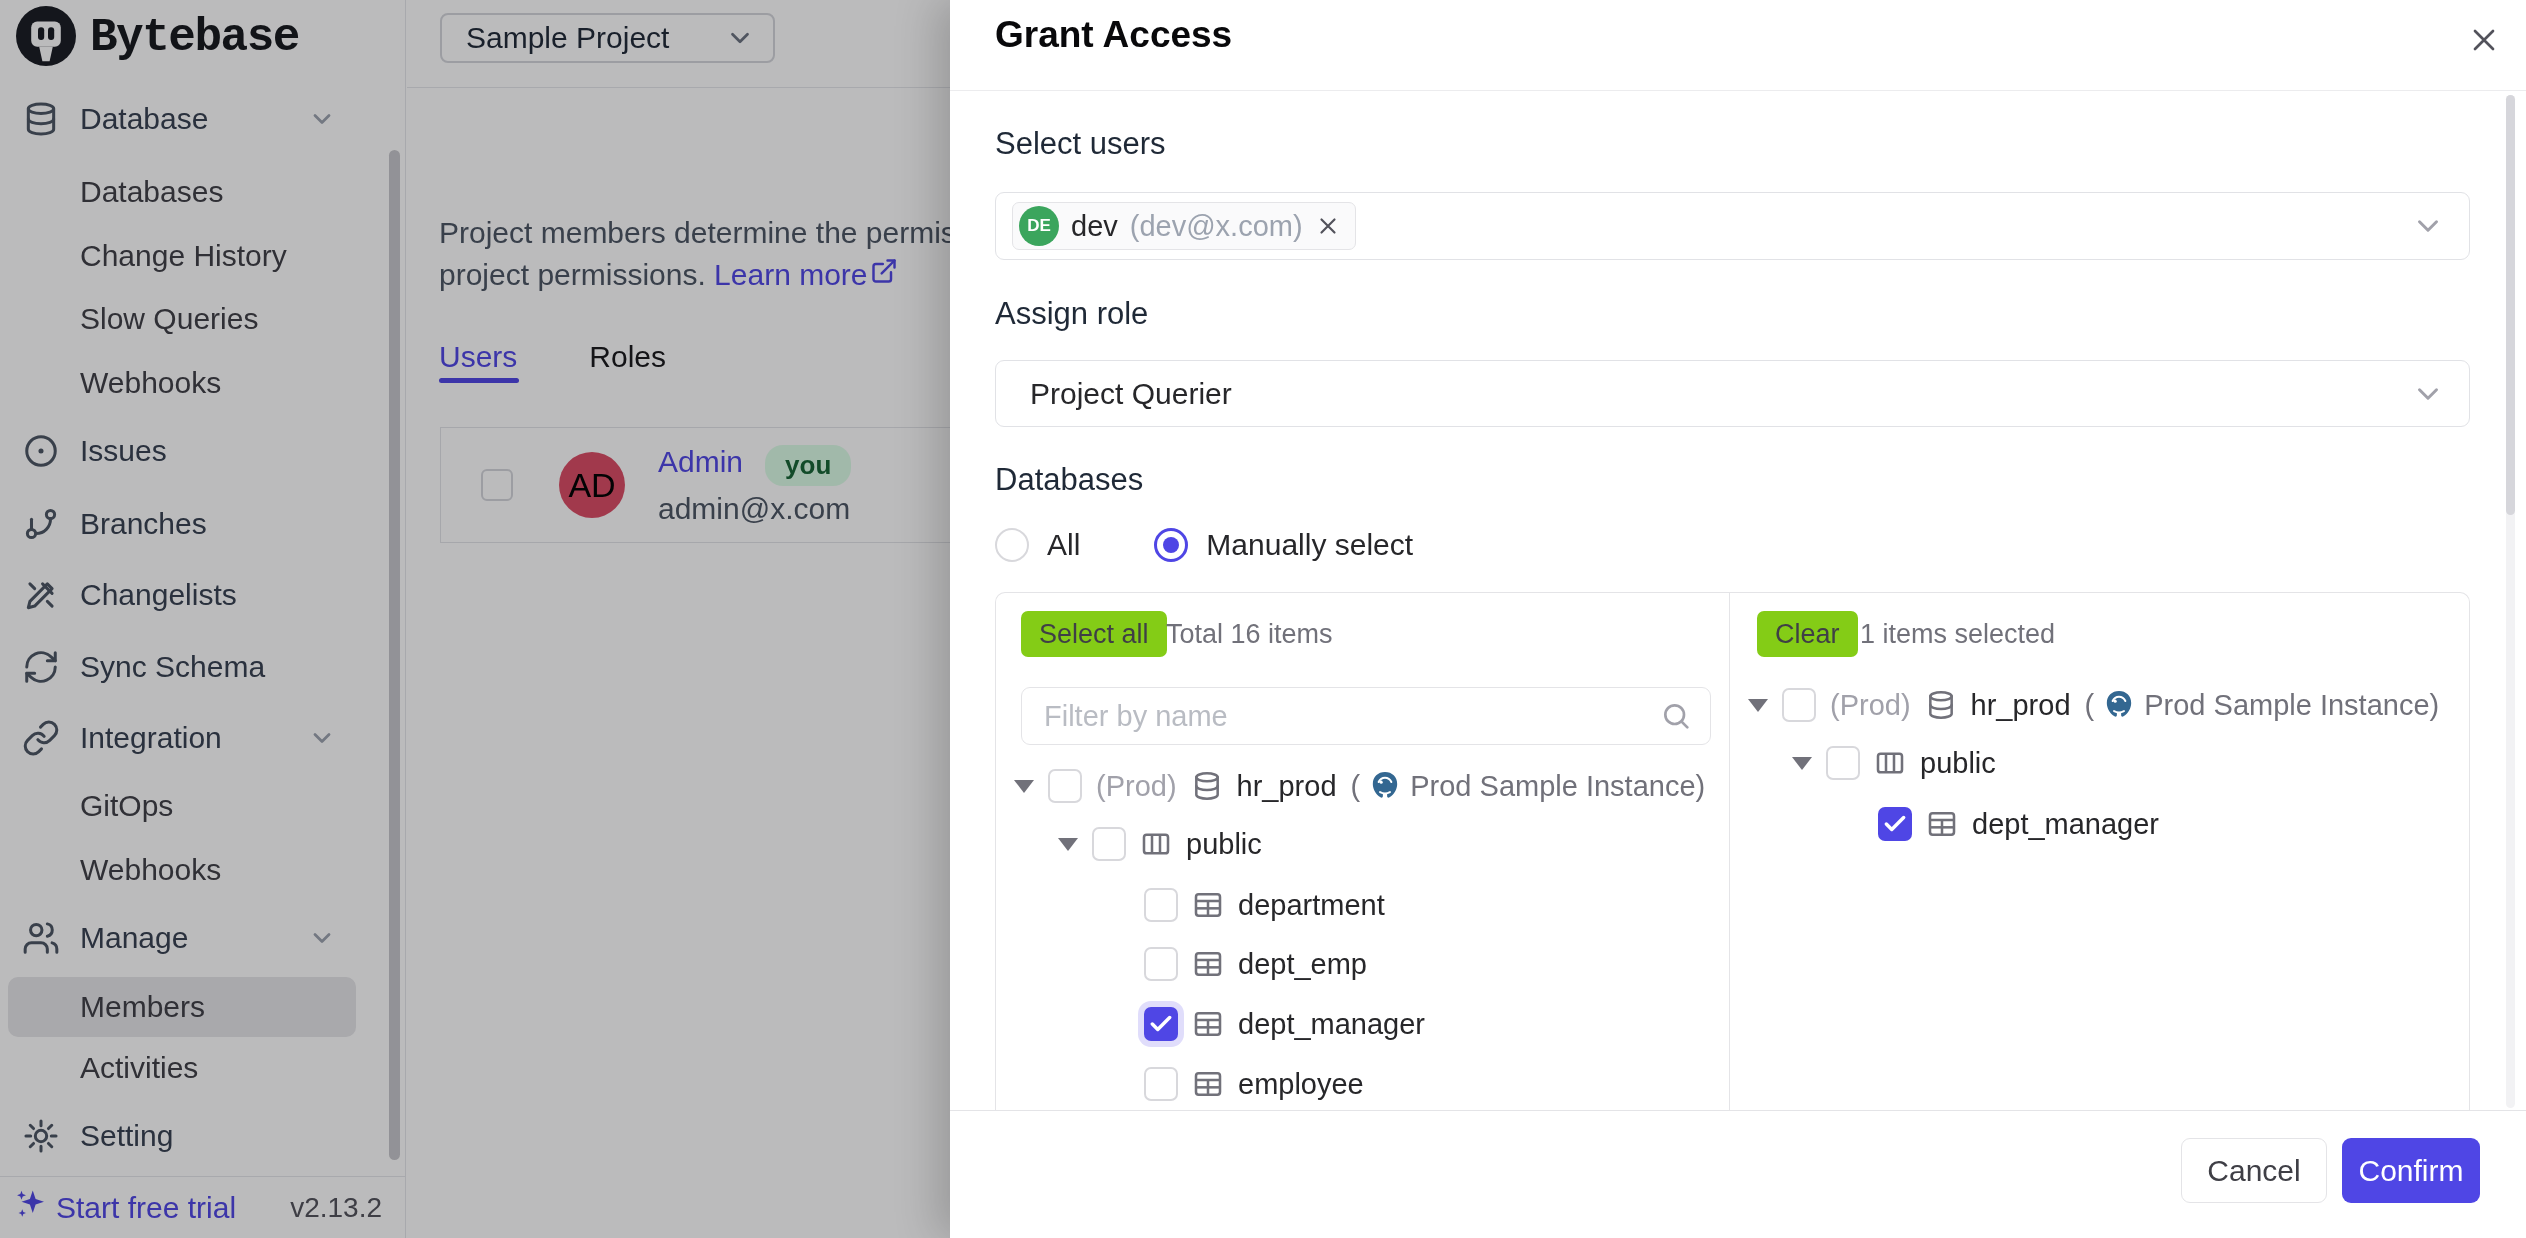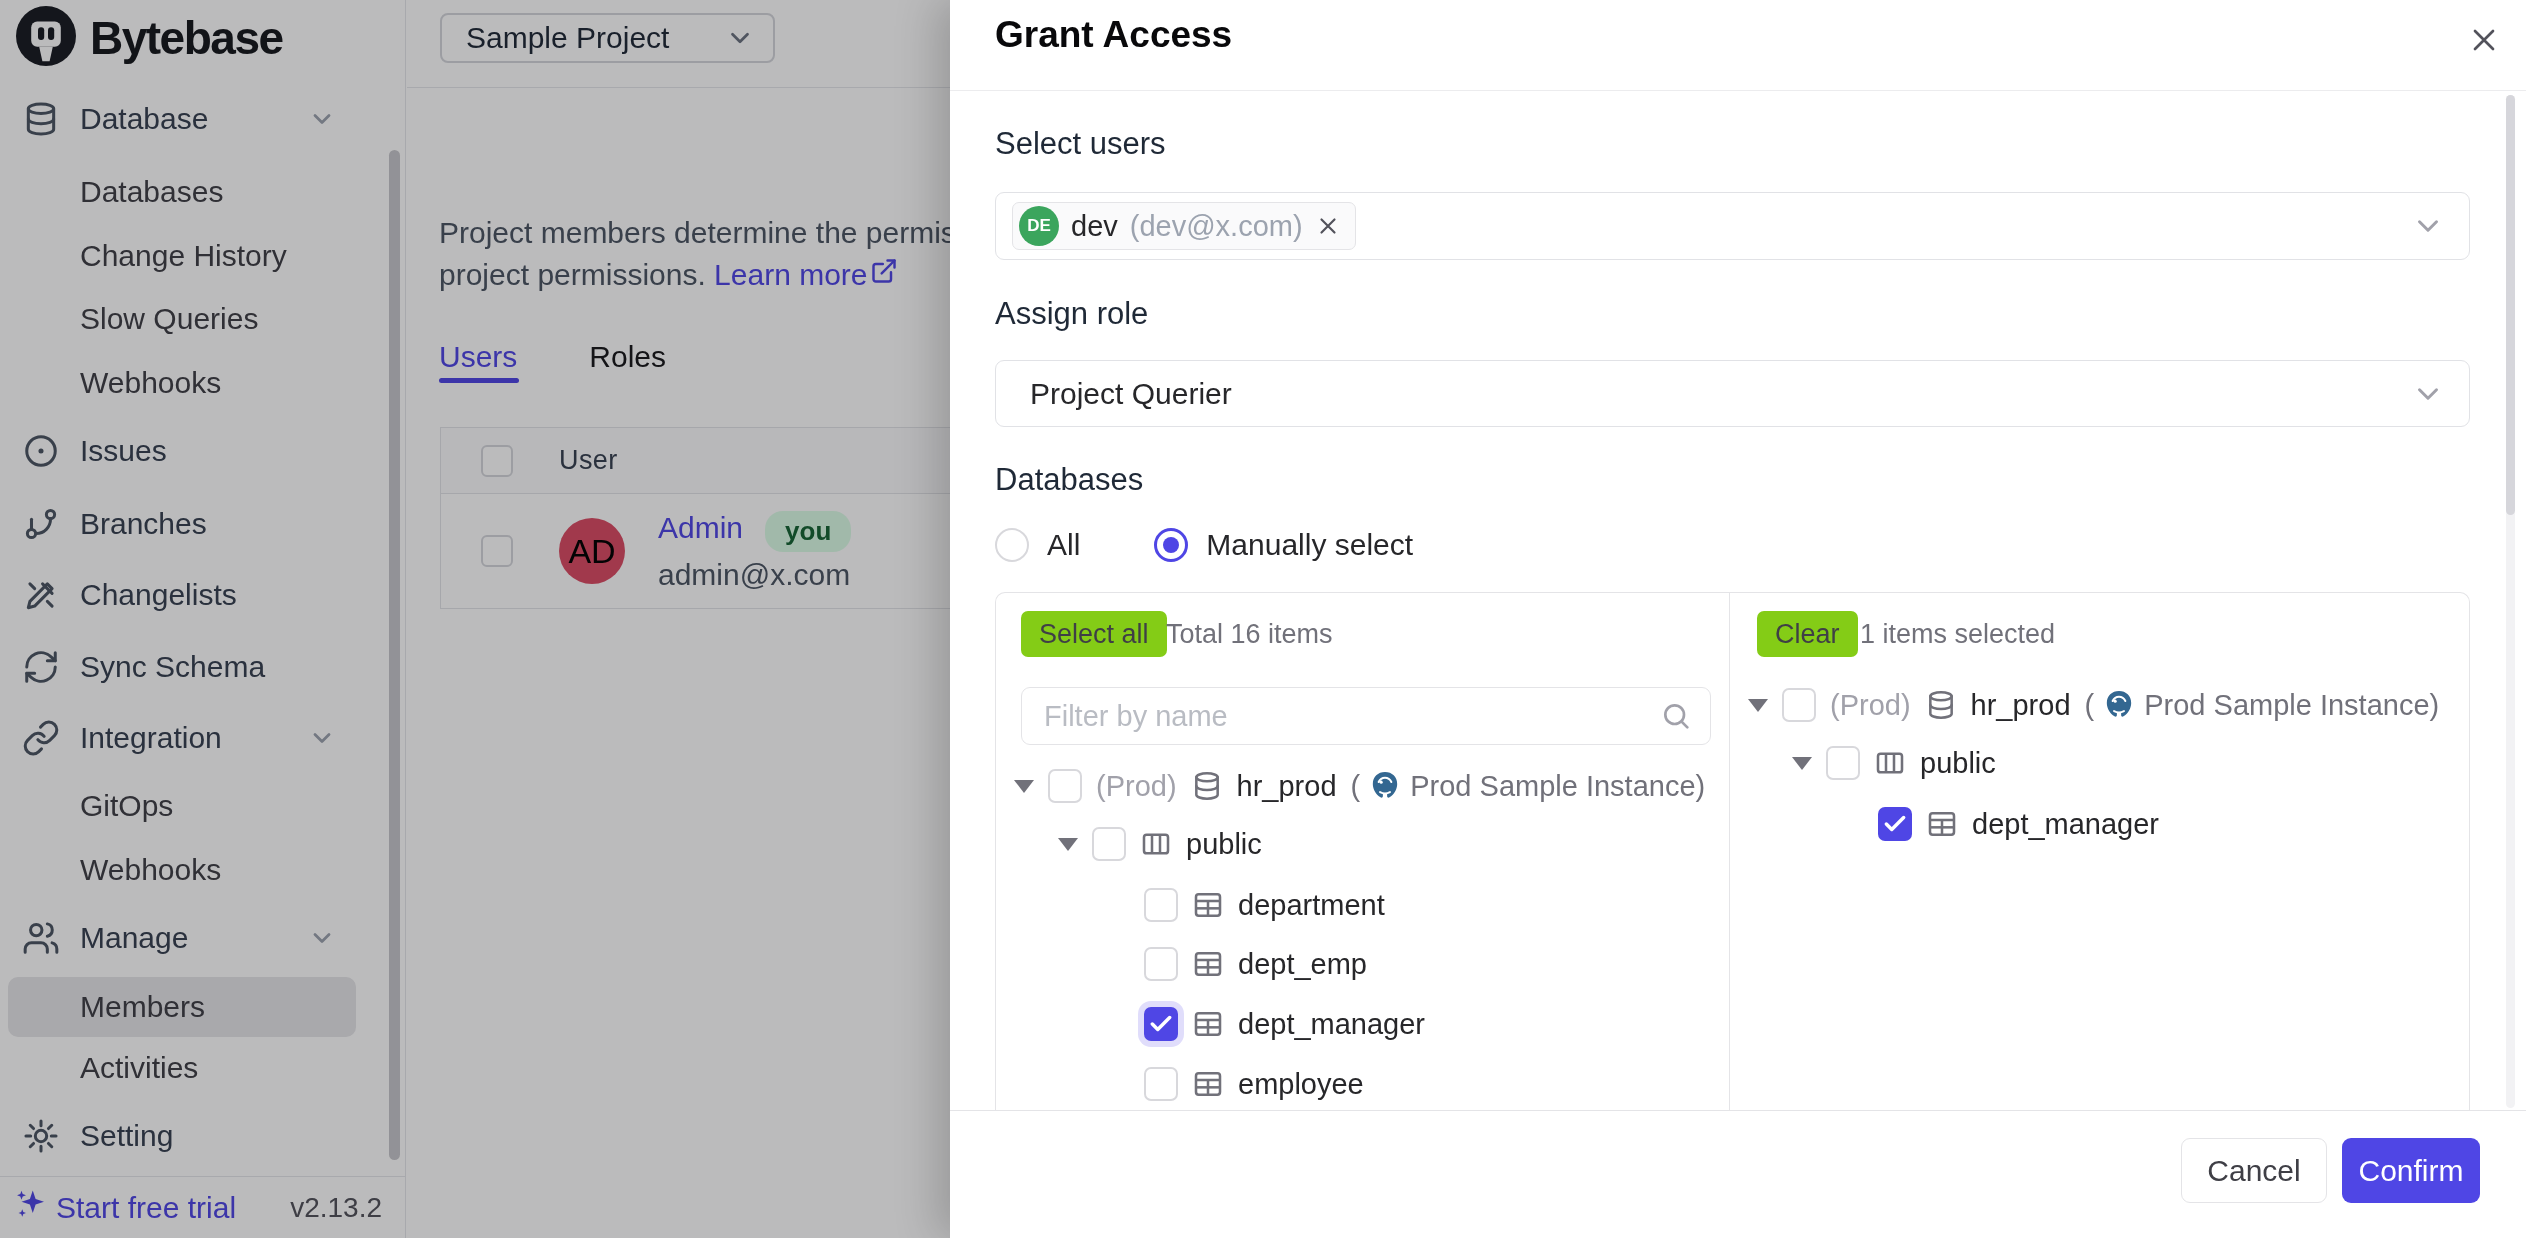--- a/index.html
+++ b/index.html
@@ -4,21 +4,21 @@
 <style>
   * { margin:0; padding:0; box-sizing:border-box; }
   html,body { width:2526px; height:1238px; overflow:hidden; background:#fff;
     font-family:"Liberation Sans", sans-serif; -webkit-font-smoothing:antialiased; }
   #app { position:relative; width:2526px; height:1238px; background:#fff; }
 
   
   #sidebar { position:absolute; left:0; top:0; width:406px; height:1238px;
     background:#fff; border-right:1px solid #E5E7EB; }
   .logo-row { position:absolute; left:14px; top:6px; height:64px; display:flex; align-items:center; gap:12px; }
-  .logo-text { font-size:46px; font-weight:800; color:#16181D; letter-spacing:-1.5px; }
+  .logo-text { font-size:46px; font-weight:800; color:#16181D; letter-spacing:-1.5px;font-family:Liberation Mono, monospace; }
   .snav { position:absolute; left:0; width:400px; height:56px; display:flex; align-items:center;
     padding-left:22px; font-size:30px; color:#374151; cursor:pointer; }
   .snav .sic { width:38px; height:38px; margin-right:20px; color:#4B5563; flex:none; display:flex; }
   .snav .sic svg { width:38px; height:38px; }
   .snav.top { font-weight:500; }
   .snav.sub { padding-left:80px; font-weight:400; color:#3F3F46; }
   .snav .schev { margin-left:auto; margin-right:64px; color:#9CA3AF; display:flex; }
   .snav .schev svg { width:28px; height:28px; }
   .snav.sel { left:8px; width:348px; height:60px; padding-left:72px; background:#E6E6E9; border-radius:10px; }
   .side-scrollthumb { position:absolute; left:389px; top:150px; width:11px; height:1010px;
@@ -313,24 +313,20 @@
       </div>
     </div>
 
     <div class="tabs">
       <span class="tab-users" style="color: rgb(79, 70, 229);">Users</span>
       <span class="tab-roles">Roles</span>
     </div>
     <div class="tab-underline" style="background-color: rgb(79, 70, 229);"></div>
 
     <div class="mtable">
-      <div class="mt-head">
-        <span class="mt-cb"></span>
-        <span class="mt-user-col">User</span>
-      </div>
       <div class="mt-row">
         <span class="mt-cb"></span>
         <span class="avatar" style="background-color: rgb(220, 76, 100);">AD</span>
         <span class="mt-namecell">
           <span class="mt-nameline">
             <span class="mt-name" style="color: rgb(79, 70, 229);">Admin</span>
             <span class="you-badge" style="background-color: rgb(220, 252, 231); color: rgb(22, 101, 52);">you</span>
           </span>
           <span class="mt-email">admin@x.com</span>
         </span>

